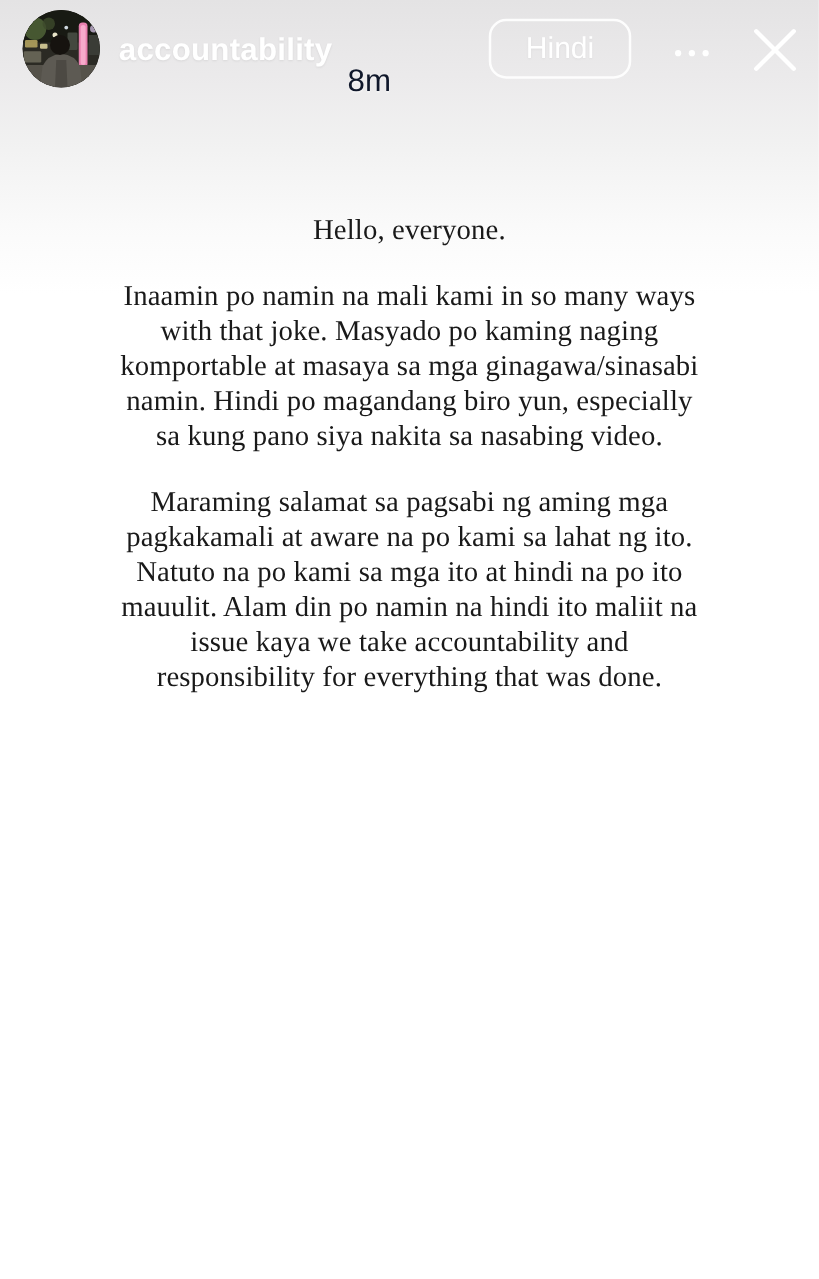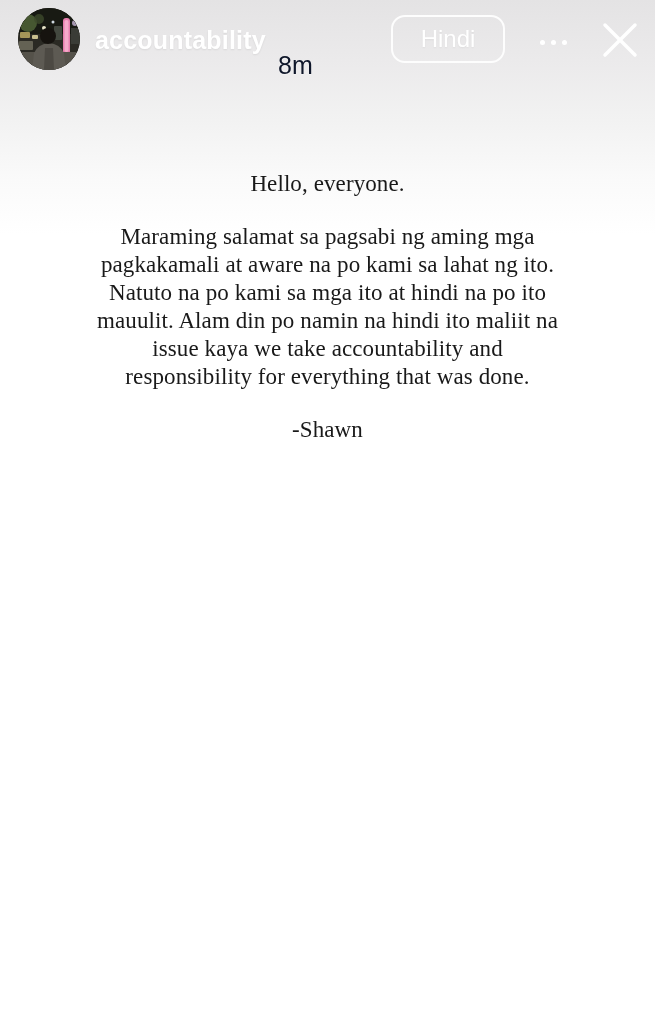--- a/index.html
+++ b/index.html
@@ -195,20 +195,24 @@
     <svg width="38" height="38" viewBox="0 0 38 38" xmlns="http://www.w3.org/2000/svg">
       <line x1="4" y1="4" x2="34" y2="34" stroke="#ffffff" stroke-width="3.5" stroke-linecap="round"></line>
       <line x1="34" y1="4" x2="4" y2="34" stroke="#ffffff" stroke-width="3.5" stroke-linecap="round"></line>
     </svg>
   </button>
 
 </div>
 
 <div class="statement">
   <p>Hello, everyone.</p>
+  <p>Inaamin po namin na mali kami in so many ways
+with that joke. Masyado po kaming naging
+komportable at masaya sa mga ginagawa/sinasabi
+namin. Hindi po magandang biro yun, especially
+sa kung pano siya nakita sa nasabing video.</p>
   <p>Maraming salamat sa pagsabi ng aming mga
 pagkakamali at aware na po kami sa lahat ng ito.
 Natuto na po kami sa mga ito at hindi na po ito
 mauulit. Alam din po namin na hindi ito maliit na
 issue kaya we take accountability and
 responsibility for everything that was done.</p>
-  <p>-Shawn</p>
 </div>
 
 </body></html>

